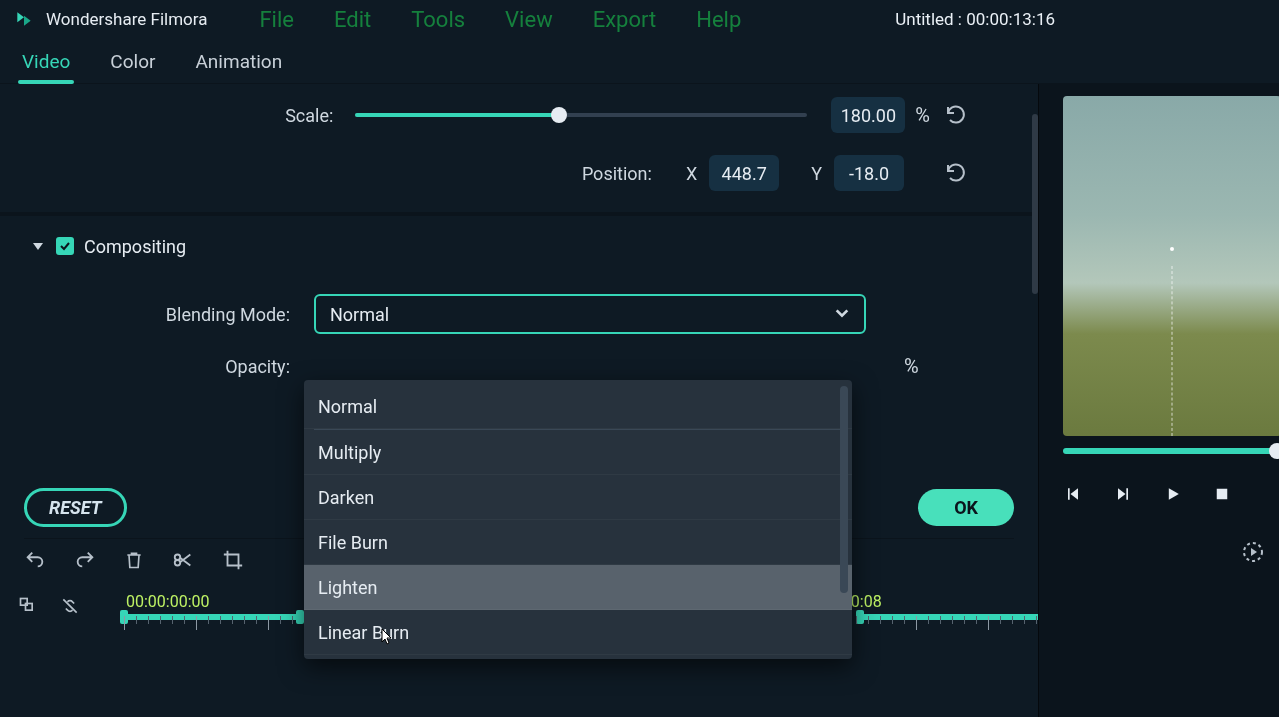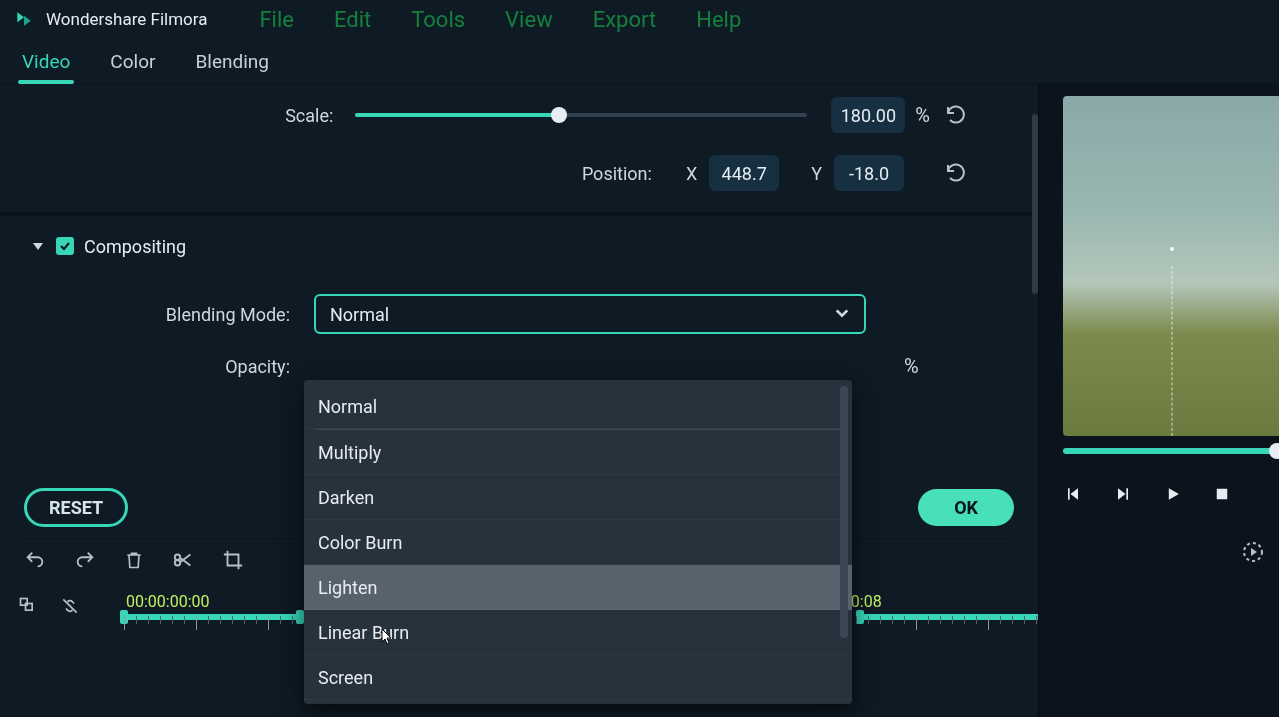--- a/index.html
+++ b/index.html
@@ -56,21 +56,21 @@
   
   .dropdown { position: absolute; left: 304px; top: 296px; width: 548px; background: #27323d; border-radius: 4px; padding-top: 4px; padding-bottom: 4px; z-index: 50; box-shadow: 0 8px 24px rgba(0,0,0,.6); }
   .dropdown-scroll { position: absolute; right: 4px; top: 6px; bottom: 66px; width: 8px; background: #3a4856; border-radius: 4px; }
   .dd-item { height: 45px; display: flex; align-items: center; padding: 0 14px; font-size: 18px; color: #e6ecf2; cursor: pointer; border-bottom: 1px solid rgba(255,255,255,.04); }
   .dd-item:last-child { border-bottom: none; }
   .dd-item.hover { background: #58626c; }
   .dd-sep { height: 1px; background: #3a4856; margin: 0 10px; }
 
   
   .action-row { position: absolute; left: 24px; right: 24px; top: 404px; display: flex; align-items: center; justify-content: space-between; }
-  .reset-pill { border: 3px solid #36d6b7; border-radius: 22px; padding: 6px 22px; font-size: 18px; font-weight: 700; color: #d6e4ee; background: transparent; cursor: pointer; }
+  .reset-pill { border: 3px solid #36d6b7; border-radius: 22px; padding: 6px 22px; font-size: 18px; font-weight: 700; color: #d6e4ee; background: transparent; cursor: pointer; font-style: italic; }
   .ok-pill { background: #48e0bb; color: #0b141c; border: none; border-radius: 22px; padding: 8px 36px; font-size: 18px; font-weight: 700; cursor: pointer; }
 
   
   .toolrow { position: absolute; left: 24px; right: 24px; top: 454px; height: 38px; display: flex; align-items: center; gap: 28px; border-top: 1px solid #0b141c; padding-top: 8px; }
   .toolrow button { background:none; border:none; color:#b6c0ca; cursor:pointer; }
   .toolrow-spacer { flex:1; }
 
   
   .timeline { position: absolute; left: 0; right: 0; top: 498px; height: 135px; background:#0e1a24; }
   .tl-left { position:absolute; left:18px; top:14px; display:flex; flex-direction:row; gap:22px; }
@@ -107,26 +107,27 @@
       </svg>
   </div>
   <div class="app-title">Wondershare Filmora</div>
   <div class="menu-item">File</div>
   <div class="menu-item">Edit</div>
   <div class="menu-item">Tools</div>
   <div class="menu-item">View</div>
   <div class="menu-item">Export</div>
   <div class="menu-item">Help</div>
   <div class="menubar-spacer"></div>
+  <div class="filename-time">Untitled : 00:00:13:16</div>
 </div>
 
 <div class="tabbar">
   <div class="tab active">Video</div>
   <div class="tab">Color</div>
-  <div class="tab">Blending</div>
+  <div class="tab">Animation</div>
 </div>
 
 <div class="main">
 
   <div class="panel">
     <div class="inner-scrollbar"></div>
     <div class="inspector-body">
 
       <div class="row">
         <div class="row-label">Scale:</div>
@@ -191,24 +192,23 @@
         <div class="form-label" style="width:250px">Opacity:</div>
         <span class="opacity-unit">%</span>
       </div>
     </div>
 
     <div class="dropdown">
       <div class="dd-item">Normal</div>
       <div class="dd-sep"></div>
       <div class="dd-item">Multiply</div>
       <div class="dd-item">Darken</div>
-      <div class="dd-item">Color Burn</div>
+      <div class="dd-item">File Burn</div>
       <div class="dd-item hover">Lighten</div>
       <div class="dd-item">Linear Burn</div>
-      <div class="dd-item">Screen</div>
       <div class="dropdown-scroll"></div>
     </div>
 
     <svg class="cursor-arrow" style="left:380px; top:544px" viewBox="0 0 12 18">
       <path fill="#fff" stroke="#000" stroke-width="1" d="M1 1 L1 14 L4 11 L6 16 L8 15 L6 10 L10 10 Z"></path>
     </svg>
 
     <div class="action-row">
       <button class="reset-pill">RESET</button>
       <button class="ok-pill">OK</button>

